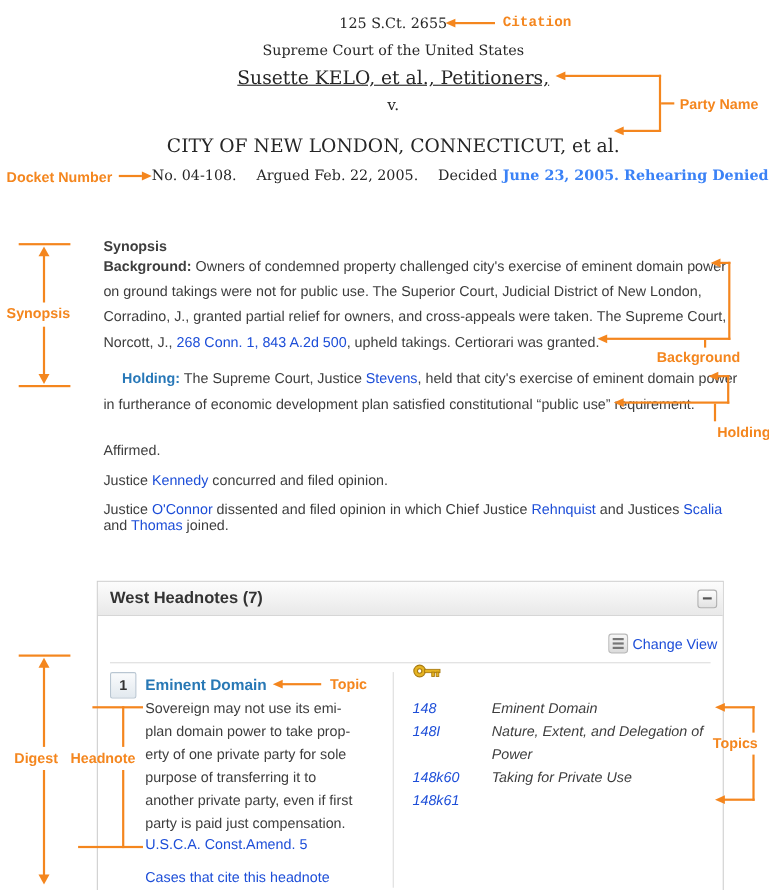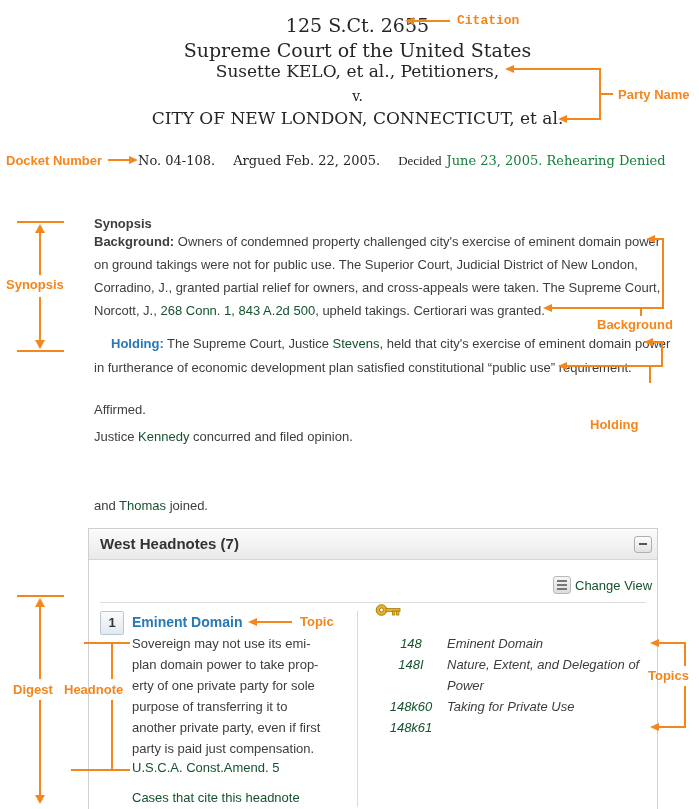--- a/index.html
+++ b/index.html
@@ -4,26 +4,26 @@
 <style>
   html,body{margin:0;padding:0;background:#fff;}
   .page{position:relative;width:699px;height:809px;background:#fff;overflow:hidden;
         font-family:"Liberation Sans",sans-serif;}
   .abs{position:absolute;}
   .serif{font-family:"DejaVu Serif",serif;color:#262626;}
   .sans{font-family:"Liberation Sans",sans-serif;color:#3d3d3d;}
   .center{text-align:center;}
   .nowrap{white-space:nowrap;}
   .t13{font-size:13px;}
-  .t135{font-size:19px;}
+  .t135{font-size:13px;}
   .t14{font-size:14px;}
   .t17{font-size:17px;}
   .b{font-weight:bold;}
-  .link{color:#14532d;cursor:pointer;text-align:center;}
-  .blueserif{color:#15803d;}
+  .link{color:#1d4ed8;cursor:pointer;}
+  .blueserif{color:#3b82f6;font-weight:bold;}
   .holdblue{color:#2878b8;font-weight:bold;padding-left:17px;}
   
   .aline{position:absolute;background:#f4861e;}
   .hl{height:2px;}
   .vl{width:2px;}
   .ah{position:absolute;width:0;height:0;}
   .ah-l{border-top:4px solid transparent;border-bottom:4px solid transparent;border-right:9px solid #f4861e;}
   .ah-r{border-top:4px solid transparent;border-bottom:4px solid transparent;border-left:9px solid #f4861e;}
   .ah-u{border-left:5px solid transparent;border-right:5px solid transparent;border-bottom:9px solid #f4861e;}
   .ah-d{border-left:5px solid transparent;border-right:5px solid transparent;border-top:9px solid #f4861e;}
@@ -47,26 +47,26 @@
   .trow .num{width:72px;flex:none;}
   .trow .lbl{width:200px;color:#3d3d3d;}
 </style>
 </head>
 <body>
 
 <div class="page">
 
   <div class="abs serif center t135 nowrap" style="left:94px;top:14px;width:527px;">125 S.Ct. 2655</div>
   <div class="abs serif center t135 nowrap" style="left:94px;top:39px;width:527px;">Supreme Court of the United States</div>
-  <div class="abs serif center t17 nowrap" style="left:94px;top:61px;width:527px;">Susette KELO, et al., Petitioners,</div>
+  <div class="abs serif center t17 nowrap" style="left:94px;top:61px;width:527px;text-decoration:underline;">Susette KELO, et al., Petitioners,</div>
   <div class="abs serif center t14 nowrap" style="left:94px;top:88px;width:527px;">v.</div>
-  <div class="abs serif center t17 nowrap" style="left:94px;top:108px;width:527px;">CITY OF NEW LONDON, CONNECTICUT, et al.</div>
+  <div class="abs serif center t17 nowrap" style="left:94px;top:123px;width:527px;">CITY OF NEW LONDON, CONNECTICUT, et al.</div>
 
   <div class="abs serif t13 nowrap" style="left:138px;top:153px;">
-    <span>No. 04-108.</span><span style="margin-left:18px;">Argued Feb. 22, 2005.</span><span style="margin-left:18px;font-family:Liberation Serif, serif;">Decided</span><span class="blueserif" style="margin-left:5px;">June 23, 2005. Rehearing Denied</span>
+    <span>No. 04-108.</span><span style="margin-left:18px;">Argued Feb. 22, 2005.</span><span style="margin-left:18px;">Decided</span><span class="blueserif" style="margin-left:5px;">June 23, 2005. Rehearing Denied</span>
   </div>
 
   <div class="abs sans t13 b nowrap" style="left:94px;top:216px;">Synopsis</div>
 
   <div class="abs sans t13 nowrap" style="left:94px;top:234px;">
     <span class="b">Background:</span><span> Owners of condemned property challenged city's exercise of eminent domain power</span>
   </div>
   <div class="abs sans t13 nowrap" style="left:94px;top:257px;">on ground takings were not for public use. The Superior Court, Judicial District of New London,</div>
   <div class="abs sans t13 nowrap" style="left:94px;top:280px;">Corradino, J., granted partial relief for owners, and cross-appeals were taken. The Supreme Court,</div>
   <div class="abs sans t13 nowrap" style="left:94px;top:303px;">
@@ -77,21 +77,24 @@
     <span class="holdblue">Holding:</span><span> The Supreme Court, Justice </span><span class="link">Stevens</span><span>, held that city's exercise of eminent domain power</span>
   </div>
   <div class="abs sans t13 nowrap" style="left:94px;top:360px;">in furtherance of economic development plan satisfied constitutional “public use” requirement.</div>
 
   <div class="abs sans t13 nowrap" style="left:94px;top:402px;">Affirmed.</div>
 
   <div class="abs sans t13 nowrap" style="left:94px;top:429px;">
     <span>Justice </span><span class="link">Kennedy</span><span> concurred and filed opinion.</span>
   </div>
 
-  <div class="abs sans t13 nowrap" style="left:94px;top:498px;">
+  <div class="abs sans t13 nowrap" style="left:94px;top:455px;">
+    <span>Justice </span><span class="link">O'Connor</span><span> dissented and filed opinion in which Chief Justice </span><span class="link">Rehnquist</span><span> and Justices </span><span class="link">Scalia</span>
+  </div>
+  <div class="abs sans t13 nowrap" style="left:94px;top:470px;">
     <span>and </span><span class="link">Thomas</span><span> joined.</span>
   </div>
 
   <div class="wbox">
     <div class="whead">
       <div class="abs sans b nowrap" style="left:11px;top:6px;font-size:15px;color:#333;">West Headnotes (7)</div>
       <div class="minusbtn">
         <div class="bar"></div>
       </div>
     </div>
@@ -193,21 +196,21 @@
     <span class="alabel" style="left:597px;top:317px;">Background</span>
   </div>
 
   <div>
     <div class="ah ah-l" style="left:644px;top:338px;"></div>
     <div class="aline hl" style="left:652px;top:341px;width:11px;"></div>
     <div class="aline vl" style="left:661px;top:341px;height:26px;"></div>
     <div class="ah ah-l" style="left:558px;top:362px;"></div>
     <div class="aline hl" style="left:566px;top:365px;width:97px;"></div>
     <div class="aline vl" style="left:649px;top:367px;height:16px;"></div>
-    <span class="alabel" style="left:590px;top:385px;margin-top:32px;">Holding</span>
+    <span class="alabel" style="left:652px;top:385px;">Holding</span>
   </div>
 
   <div>
     <div class="aline hl" style="left:17px;top:595px;width:47px;"></div>
     <div class="ah ah-u" style="left:35px;top:598px;"></div>
     <div class="aline vl" style="left:39px;top:605px;height:74px;"></div>
     <span class="alabel" style="left:13px;top:682px;">Digest</span>
     <div class="aline vl" style="left:39px;top:700px;height:96px;"></div>
     <div class="ah ah-d" style="left:35px;top:795px;"></div>
   </div>

